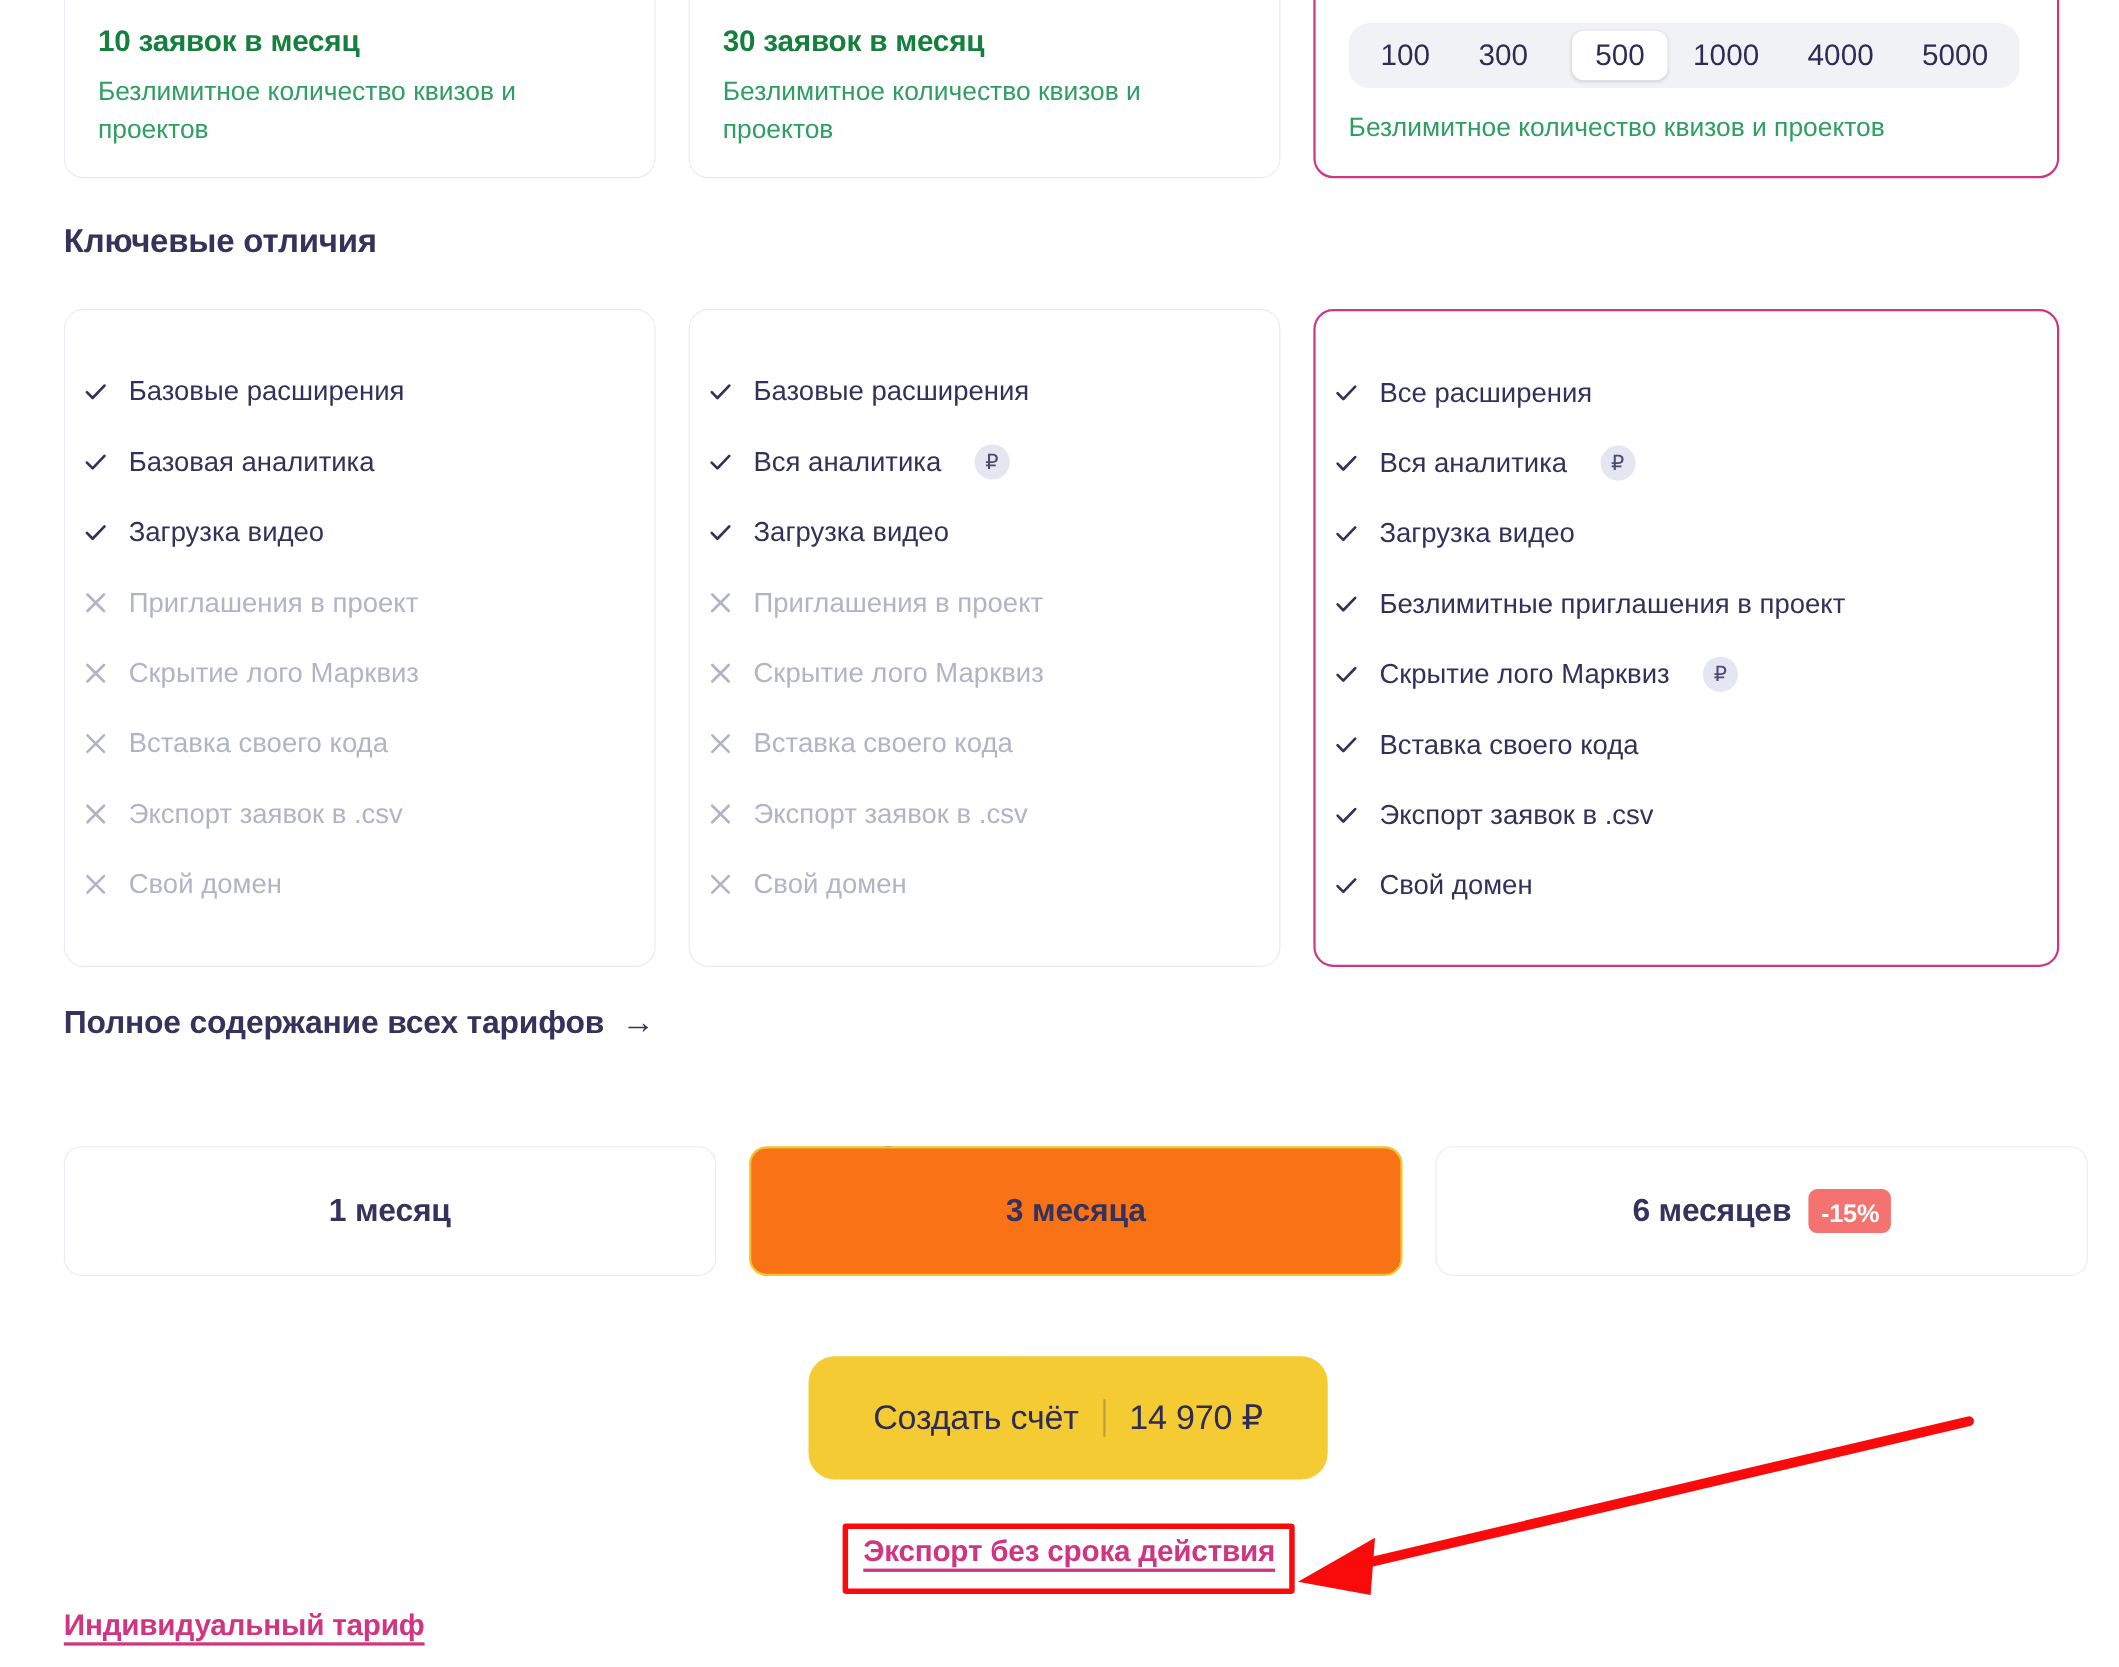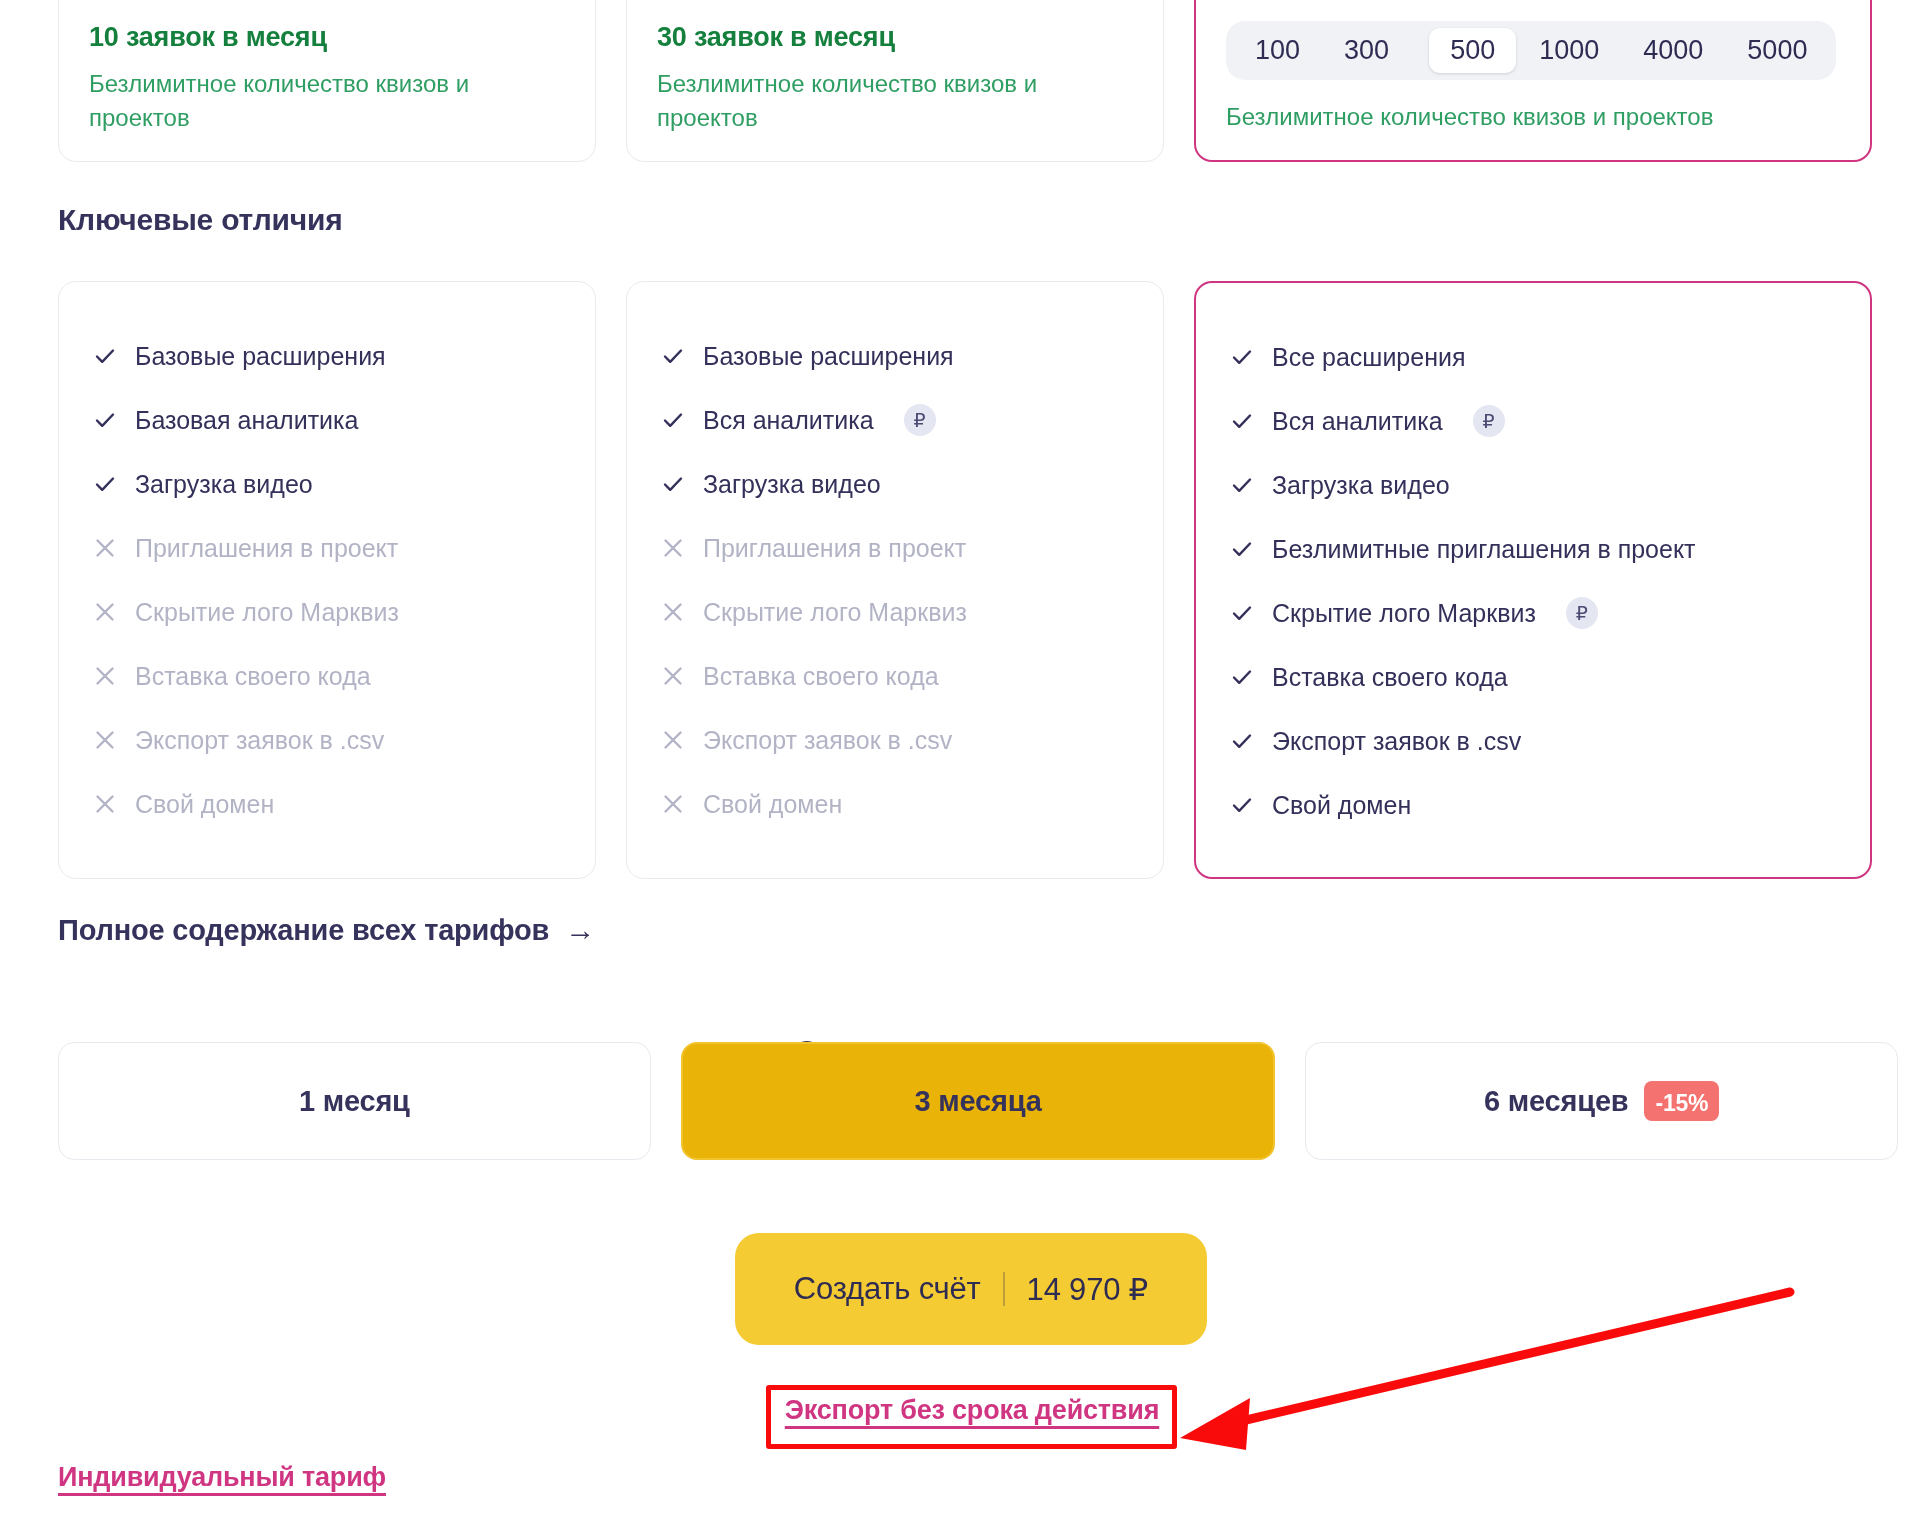--- a/index.html
+++ b/index.html
@@ -97,21 +97,21 @@
     width: 1840px;
     display: flex;
     gap: 30px;
   }
   .feature-card {
     width: 538px;
     min-height: 590px;
     background: #fff;
     border: 1.6px solid #e9e9f0;
     border-radius: 18px;
-    padding: 42px 34px 40px 34px;
+    padding: 42px 34px 40px 16px;
   }
   .feature-card.accent {
     width: 678px;
     border: 2.6px solid #cf3581;
   }
   .feat-list { list-style: none; margin: 0; padding: 0; }
   .feat-item {
     display: flex;
     align-items: center;
     gap: 18px;
@@ -186,21 +186,21 @@
     align-items: center;
     justify-content: center;
     gap: 16px;
     font-size: 29px;
     font-weight: bold;
     color: #35325c;
     cursor: pointer;
     letter-spacing: -0.2px;
   }
   .period-btn.selected {
-    background: #eab308;
+    background: #f97316;
     border: 2.4px solid #f1c32d;
   }
   .discount-badge {
     background: #f4726f;
     color: #ffffff;
     font-size: 23px;
     font-weight: bold;
     border-radius: 8px;
     padding: 11px 11px 6px 11px;
     line-height: 1;

